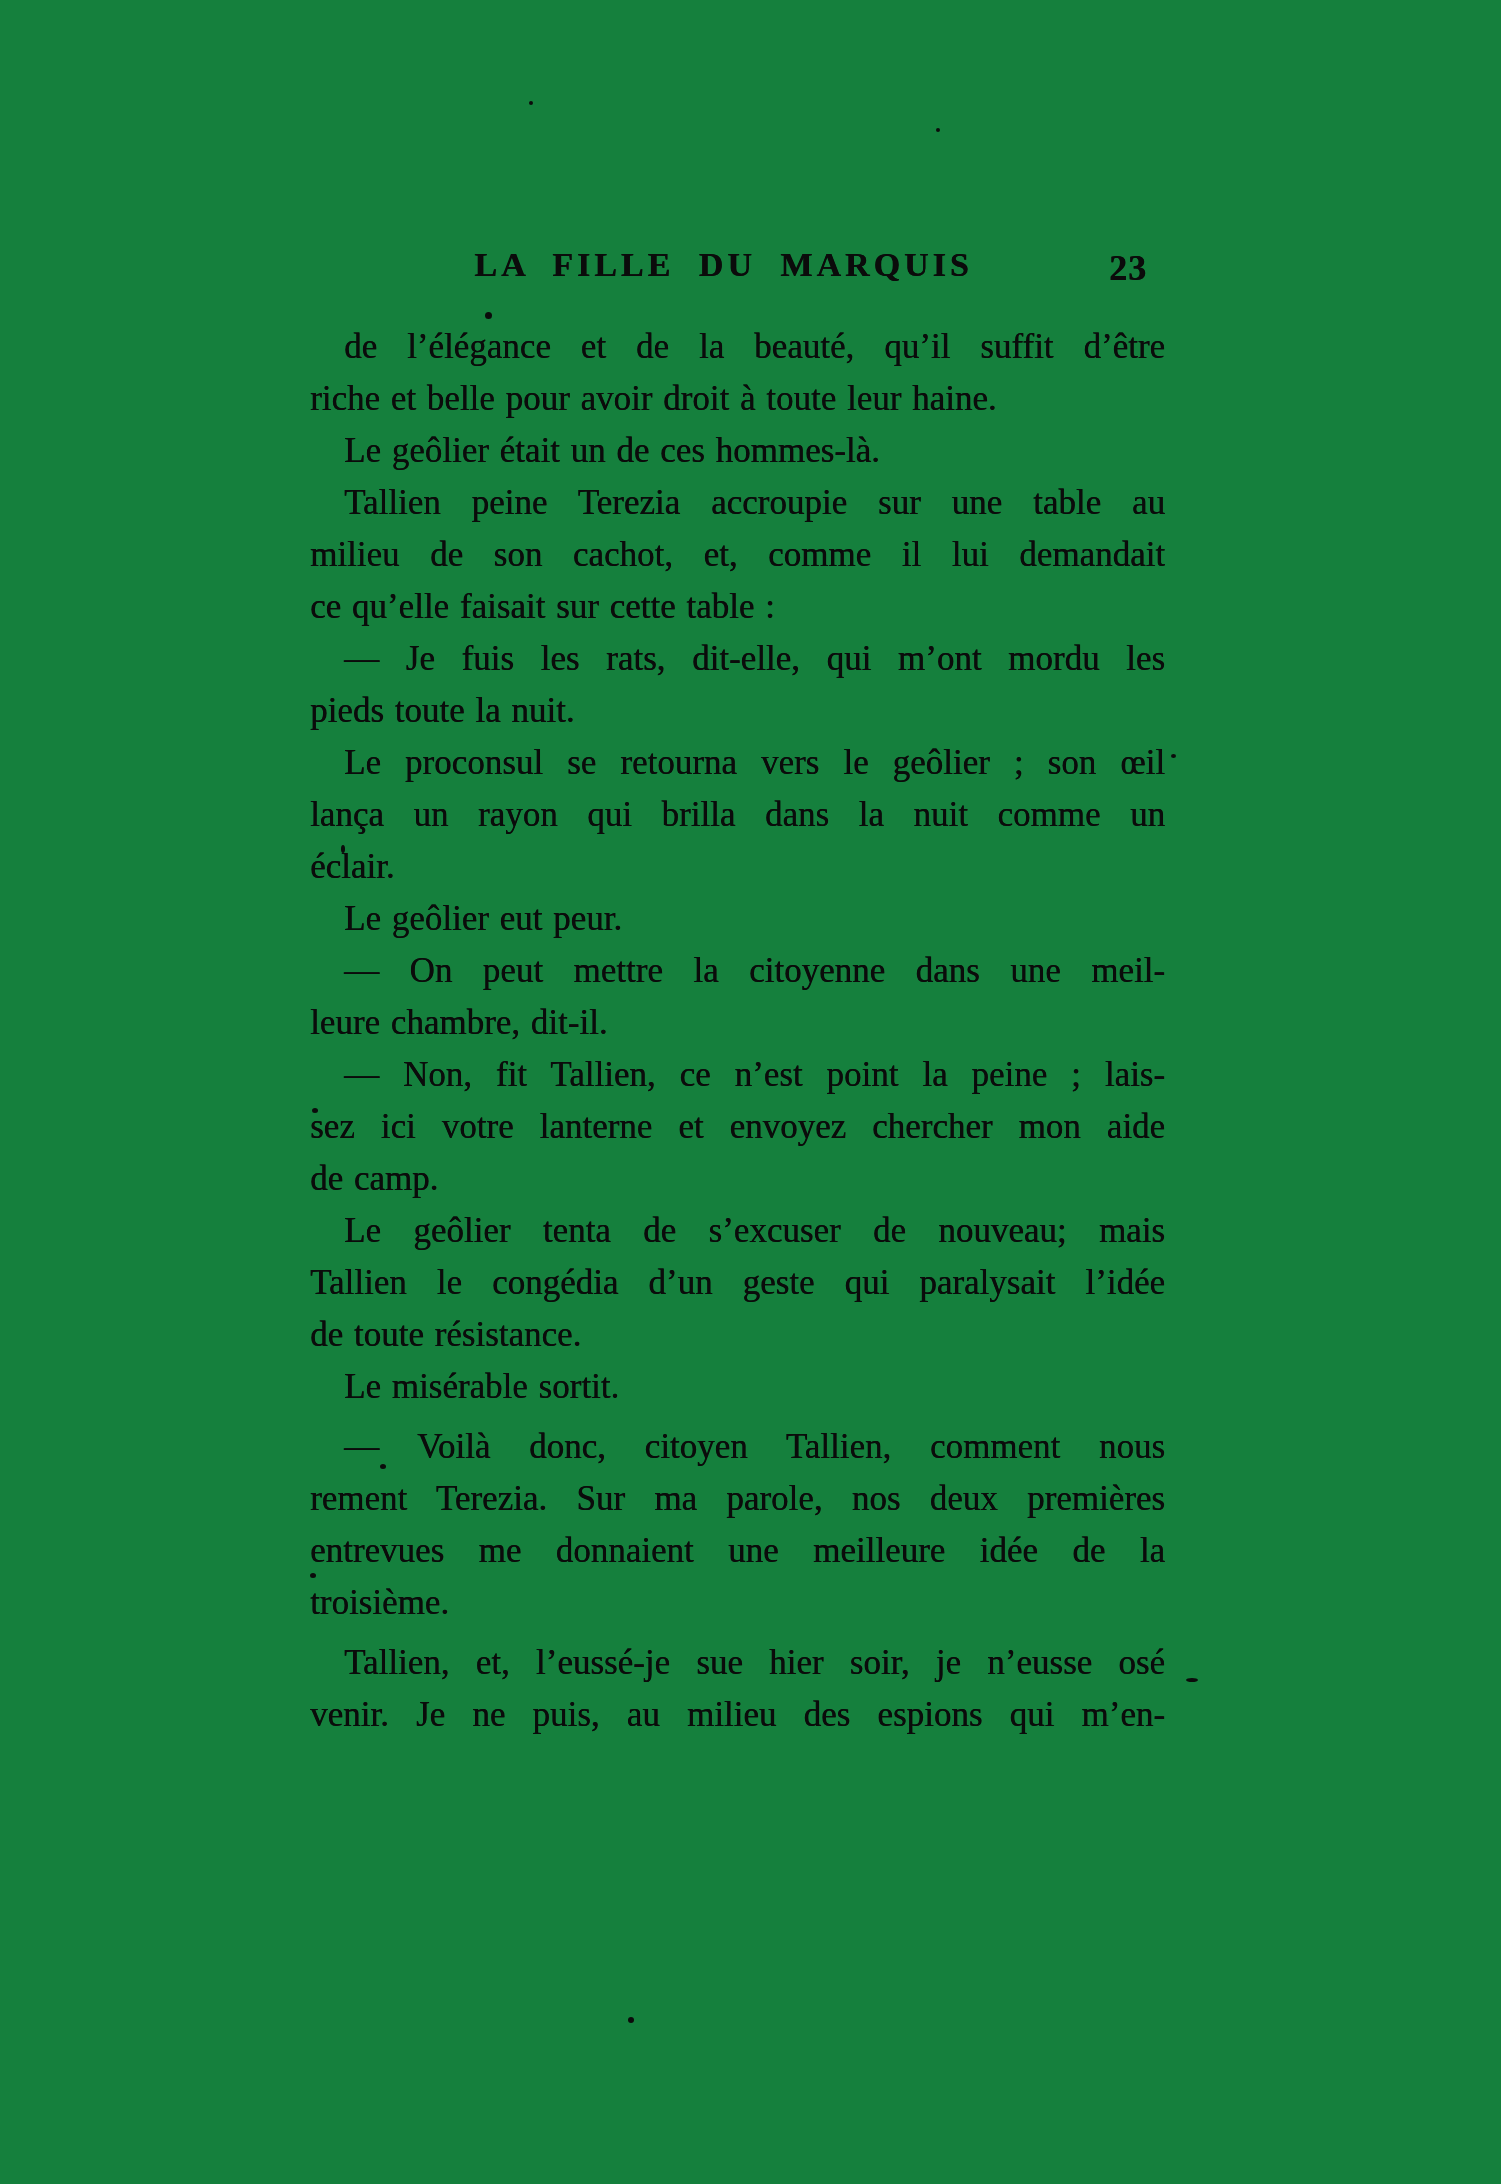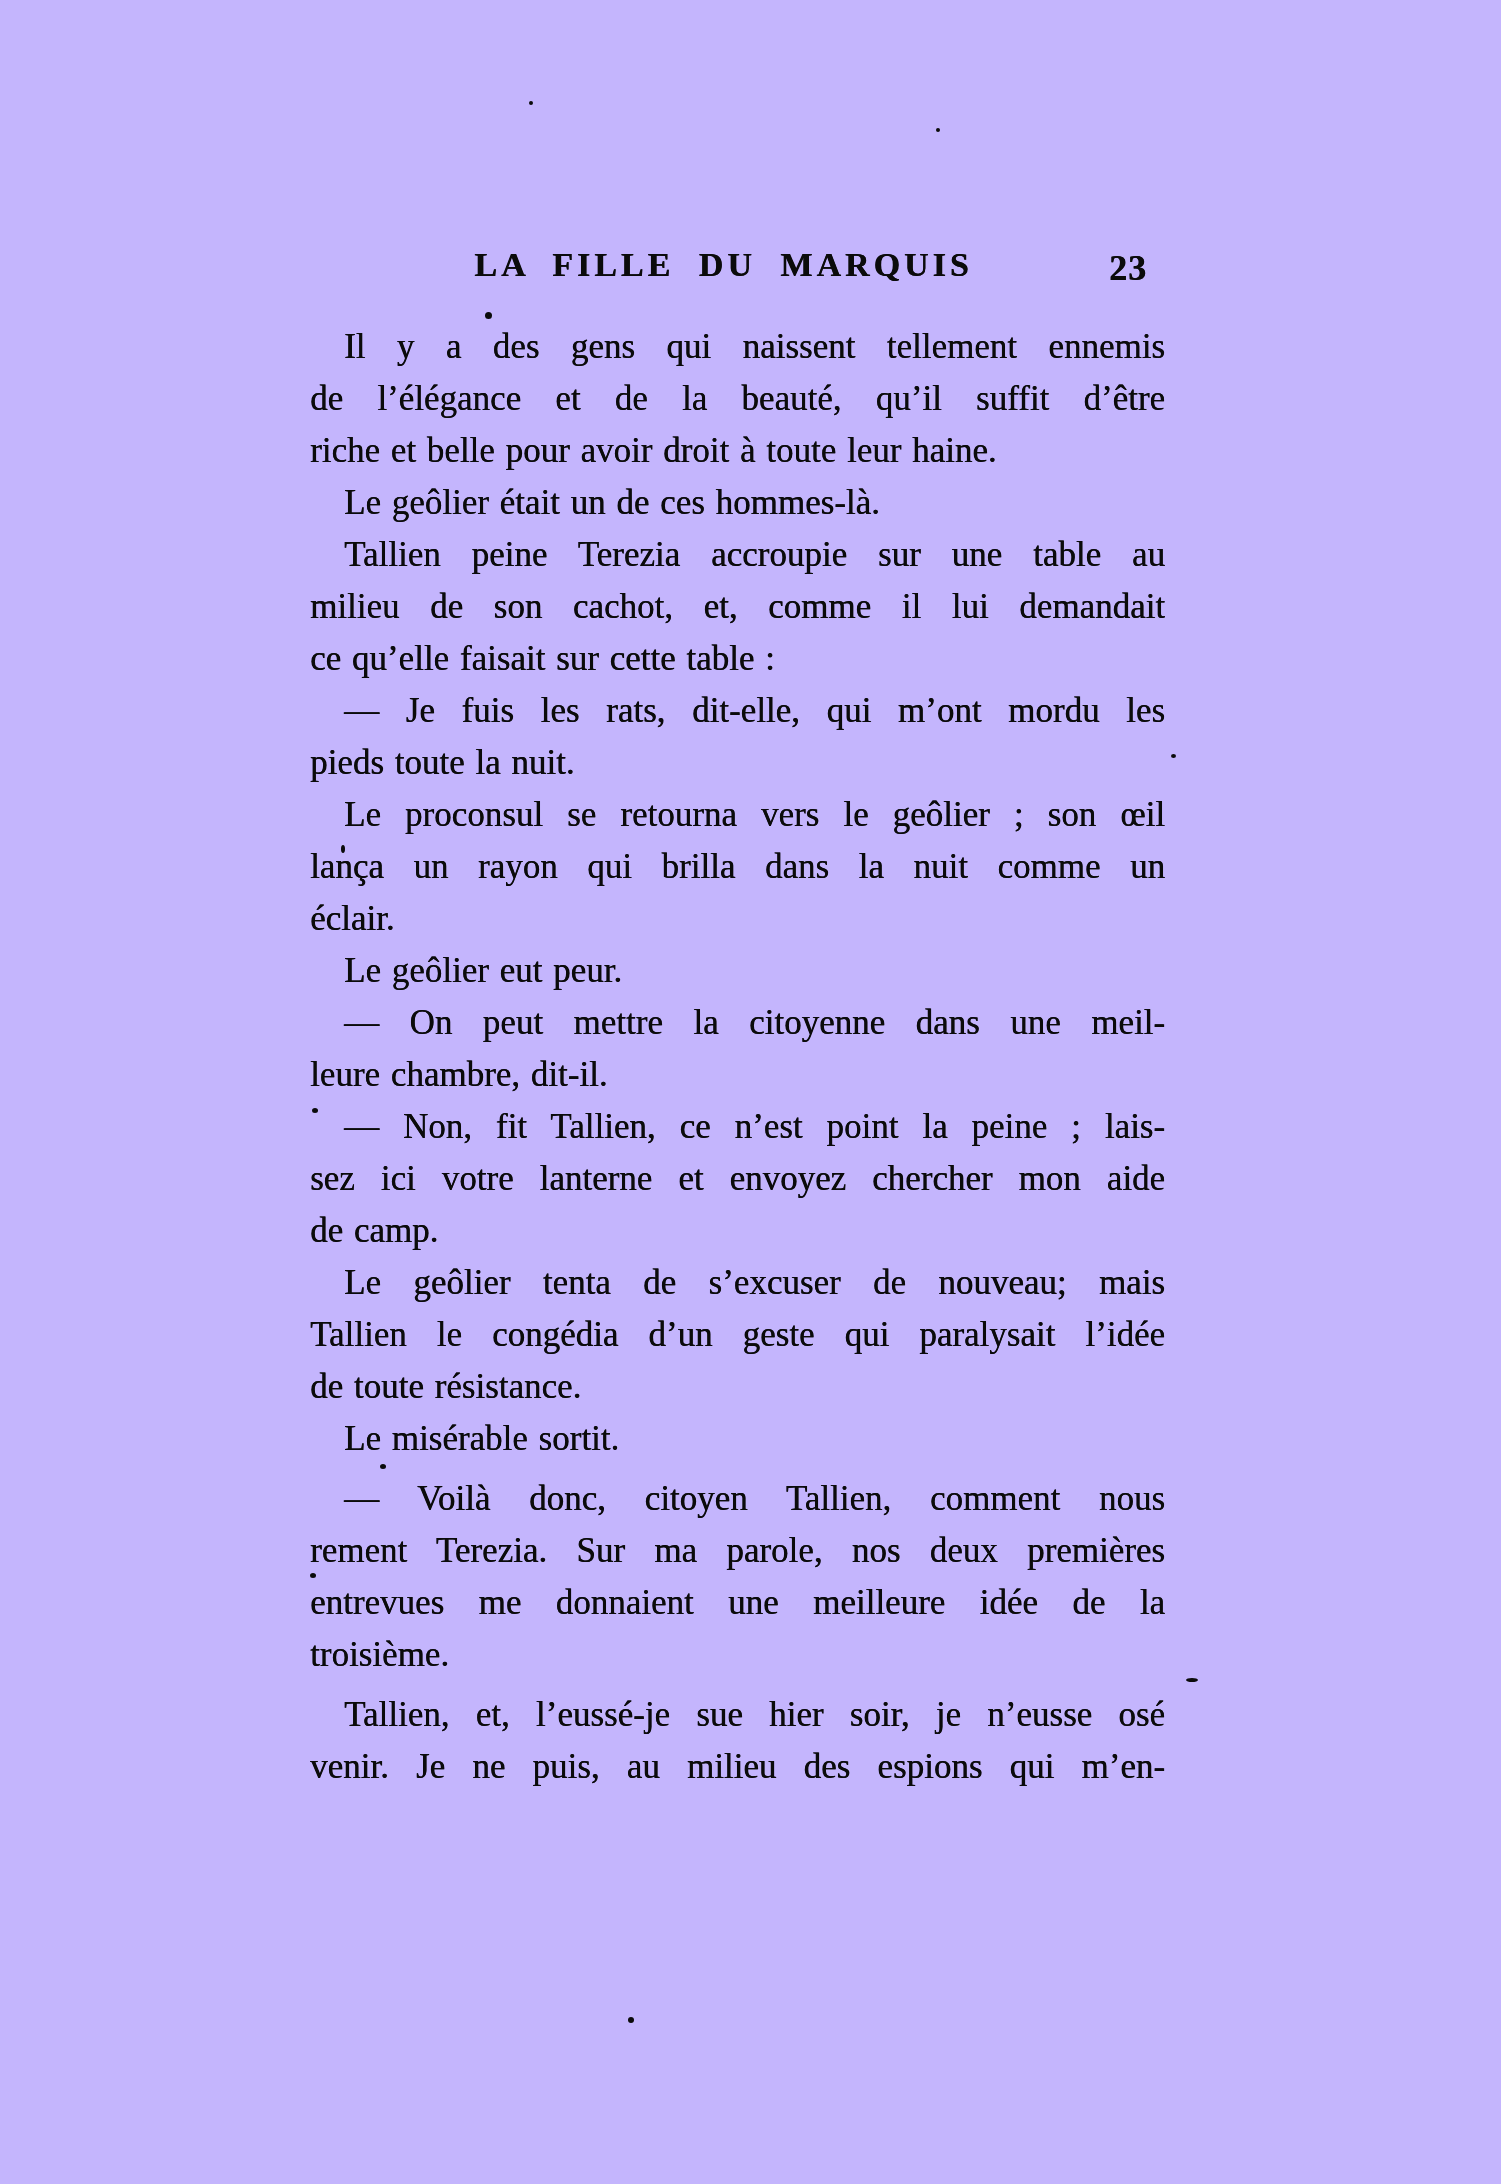--- a/index.html
+++ b/index.html
@@ -1,21 +1,21 @@
 <!DOCTYPE html>
 <html><head>
 <meta charset="utf-8">
 <style>
   html, body { margin: 0; padding: 0; background: #ffffff; }
 
   .page {
     position: relative;
     width: 1501px;
     height: 2184px;
-    background: #c4b5fd;
+    background: #15803d;
     color: #0b0b0b;
     font-family: "Liberation Serif", "DejaVu Serif", serif;
     overflow: hidden;
     text-shadow: 0.4px 0 0 currentColor; 
   }
 
   
   .header {
     position: absolute;
     left: 310px;
@@ -74,21 +74,20 @@
 </head>
 <body>
 
 <div class="page">
   <div class="header">
     <div class="running-title">LA FILLE DU MARQUIS</div>
     <div class="page-number">23</div>
   </div>
   <div class="body-text">
       <div class="para">
-        <div class="line just">Il y a des gens qui naissent tellement ennemis</div>
         <div class="line just">de l’élégance et de la beauté, qu’il suffit d’être</div>
         <div class="line">riche et belle pour avoir droit à toute leur haine.</div>
       </div>
       <div class="para">
         <div class="line">Le geôlier était un de ces hommes-là.</div>
       </div>
       <div class="para">
         <div class="line just">Tallien peine Terezia accroupie sur une table au</div>
         <div class="line just">milieu de son cachot, et, comme il lui demandait</div>
         <div class="line">ce qu’elle faisait sur cette table :</div>

